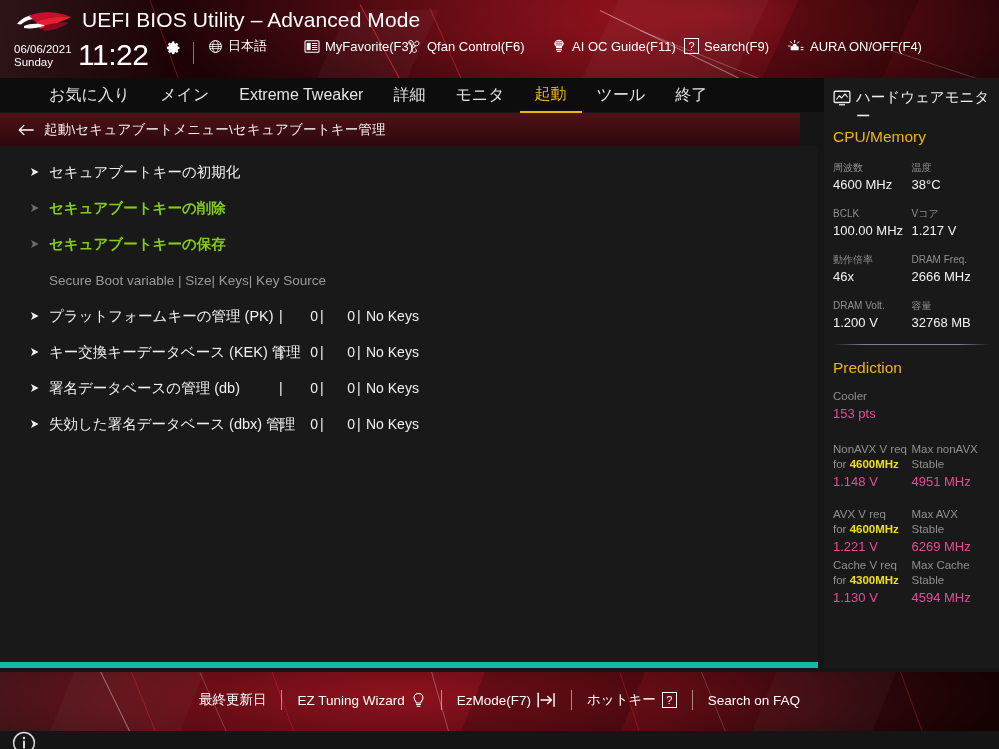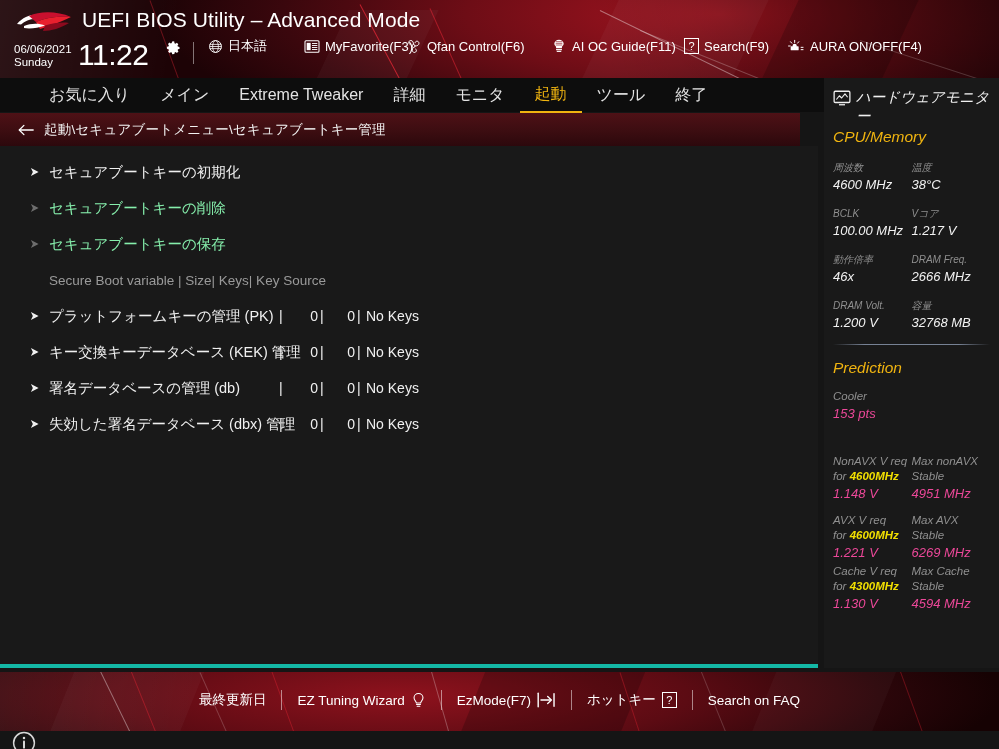--- a/index.html
+++ b/index.html
@@ -55,48 +55,48 @@
     position:absolute; left:0; top:113px; width:800px; height:33px;
     background:linear-gradient(180deg,#4e1116 0%,#3c0d11 55%,#2c080c 100%);
     display:flex; align-items:center;
   }
   .crumb-back { margin-left:18px; margin-right:10px; width:16px; height:14px; }
   .crumb-text { font-size:13.5px; color:#f2f2f2; white-space:nowrap; letter-spacing:.2px; }
 
   
   .content {
     position:absolute; left:0; top:146px; width:818px; height:522px;
-    background:#191919; border-bottom:4px solid #14b8a6;
+    background:#191919; border-bottom:6px solid #14b8a6;
   }
   .menu { position:absolute; left:0; top:8px; width:818px; }
   .mrow { position:relative; height:36px; display:flex; align-items:center; white-space:nowrap; }
   .marrow { position:absolute; left:30px; top:50%; transform:translateY(-50%); width:11px; height:11px; }
   .mlabel { margin-left:49px; font-size:14.5px; color:#f0f0f0; }
-  .mrow.disabled .mlabel { color:#86efac; }
+  .mrow.disabled .mlabel { color:#84cc16;font-weight:bold; }
   .mrow.disabled .marrow path { fill:#6d6d6d; }
   .mhdr { height:36px; display:flex; align-items:center; }
   .mhdr .mlabel { color:#9a9a9a; font-size:13.5px; }
 
   .mcols { position:absolute; left:0; top:0; height:36px; display:flex; align-items:center;
     font-size:14px; color:#f0f0f0; white-space:pre; }
   .c-bar  { position:absolute; left:279px; }
   .c-size { position:absolute; left:296px; width:22px; text-align:right; }
   .c-bar2 { position:absolute; left:320px; }
   .c-keys { position:absolute; left:330px; width:25px; text-align:right; }
   .c-bar3 { position:absolute; left:357px; }
   .c-src  { position:absolute; left:366px; }
 
   .info-ico { position:absolute; left:12px; top:585px; width:24px; height:24px; }
 
   .cursor { position:absolute; left:458px; top:525px; width:22px; height:26px; }
 
   
   .sidebar {
     position:absolute; left:824px; top:78px; width:175px; height:590px;
-    background:#191919; padding:10px 0 0 0;font-style:italic;
+    background:#191919; padding:10px 0 0 0;
   }
   .hw-head { display:flex; align-items:flex-start; gap:5px; padding:0 8px 0 9px; }
   .hw-title { font-size:14.5px; color:#f0f0f0; line-height:19px; }
   .hw-sub { margin:2px 0 0 9px; font-size:15.5px; color:#f0b410; }
 
   .grid { margin-top:14px; padding:0 9px; }
   .grow { display:flex; margin-bottom:13px; }
   .gcell { width:50%; }
   .glabel { font-size:10px; color:#909090; line-height:16px; }
   .gval { font-size:13px; color:#f2f2f2; line-height:17px; font-weight:500; }
@@ -407,36 +407,36 @@
 
     <div class="pred-title">Prediction</div>
 
     <div class="pblock">
       <div class="pl">Cooler</div>
       <div class="pv">153 pts</div>
     </div>
 
     <div class="pgap"></div>
 
-    <div class="pblock" style="margin-top:20px;">
+    <div class="pblock" style="margin-top:8px;">
       <div class="prow">
         <div class="pcell">
           <div class="pl">NonAVX V req</div>
           <div class="pl"><span>for </span><span class="hz">4600MHz</span></div>
           <div class="pv">1.148 V</div>
         </div>
         <div class="pcell">
           <div class="pl">Max nonAVX</div>
           <div class="pl">Stable</div>
           <div class="pv">4951 MHz</div>
         </div>
       </div>
     </div>
 
-    <div class="pblock" style="margin-top:10px;">
+    <div class="pblock" style="margin-top:16px;">
       <div class="prow">
         <div class="pcell">
           <div class="pl">AVX V req</div>
           <div class="pl"><span>for </span><span class="hz">4600MHz</span></div>
           <div class="pv">1.221 V</div>
         </div>
         <div class="pcell">
           <div class="pl">Max AVX</div>
           <div class="pl">Stable</div>
           <div class="pv">6269 MHz</div>

